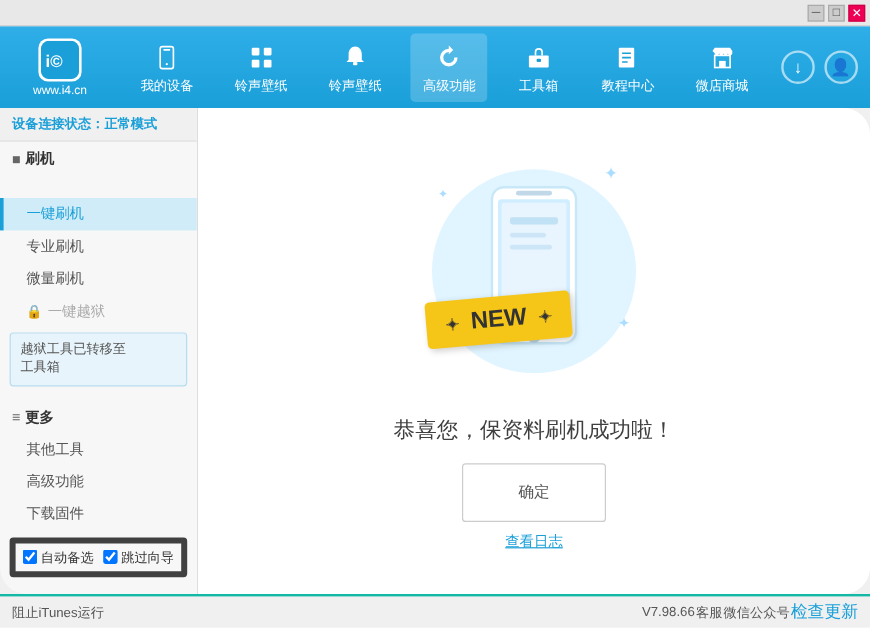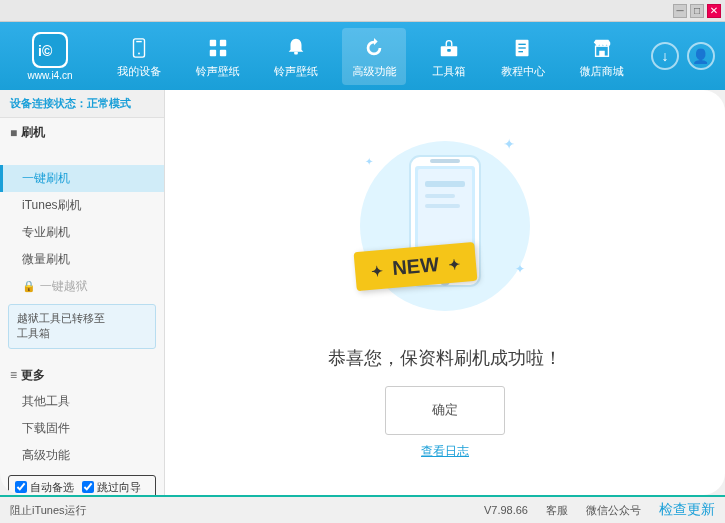--- a/index.html
+++ b/index.html
@@ -186,21 +186,21 @@
     .sidebar-divider {
       height: 1px;
       background: #e0e0e0;
       margin: 4px 0;
     }
     .checkbox-row {
       display: flex;
       align-items: flex-start;
       gap: 8px;
       margin-bottom: 6px;
-      border: 1px solid #404040;
+      border: 5px solid #404040;
       padding: 4px 6px;
       border-radius: 3px;
     }
     .checkbox-item {
       display: flex; align-items: center; gap: 3px;
       font-size: 11px; color: #333;
     }
     .checkbox-item input { width: 12px; height: 12px; }
 
     .device-info {
@@ -215,21 +215,21 @@
       display: flex;
       align-items: center;
       padding: 0 10px;
       font-size: 11px;
       color: #555;
     }
     .footer-left { flex: 1; }
     .footer-right {
       display: flex;
       align-items: center;
-      gap: 18px;
+      gap: 1px;
     }
     .footer-link {
       color: #555;
       cursor: pointer;
       font-size: 11px;
     }
     .footer-update {
       color: #1a9fd8;
       cursor: pointer;
       font-size: 14px;
@@ -449,42 +449,41 @@
     <div class="sidebar">
       <div class="status-bar">
         <span>设备连接状态：</span><span>正常模式</span>
       </div>
 
       <div class="sidebar-group-title">
         <span class="group-icon">■</span>
         <span>刷机</span>
       </div>
       <div class="sidebar-item active">一键刷机</div>
-      <div class="sidebar-item">iTunes刷机</div>
       <div class="sidebar-item">专业刷机</div>
       <div class="sidebar-item">微量刷机</div>
 
       <div class="sidebar-locked">
         <span class="lock-icon">🔒</span>
         <span>一键越狱</span>
       </div>
       <div class="sidebar-notice">
         <span style="white-space: pre-line;">越狱工具已转移至
 工具箱</span>
       </div>
 
       <div class="sidebar-divider"></div>
 
       <div class="sidebar-group-title">
         <span class="group-icon">≡</span>
         <span>更多</span>
       </div>
       <div class="sidebar-item">其他工具</div>
+      <div class="sidebar-item">高级功能</div>
       <div class="sidebar-item">下载固件</div>
-      <div class="sidebar-item">高级功能</div>
 
       <div style="flex:1"></div>
 
       <div style="padding: 6px 8px;">
         <div class="checkbox-row">
           <label class="checkbox-item">
             <input type="checkbox" checked="" style="">
             <span>自动备选</span>
           </label>
           <label class="checkbox-item">

